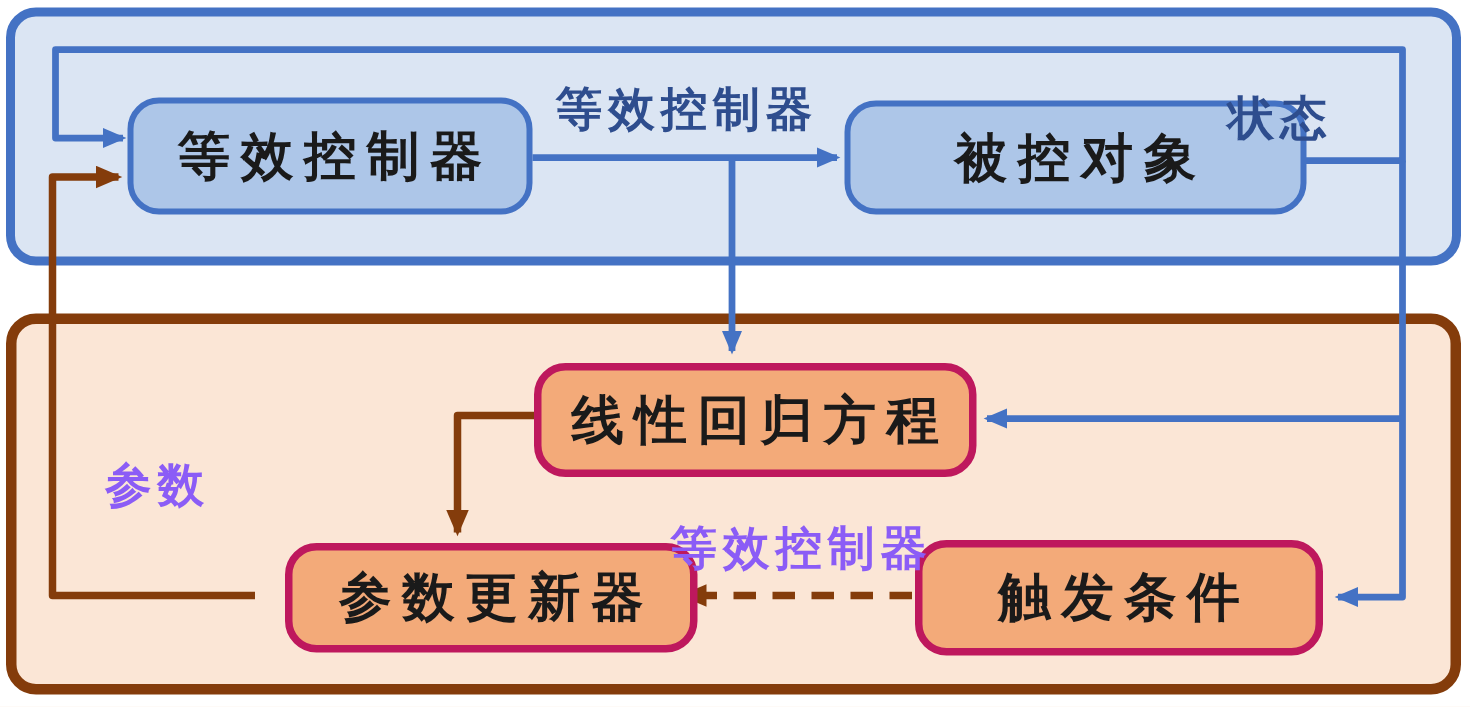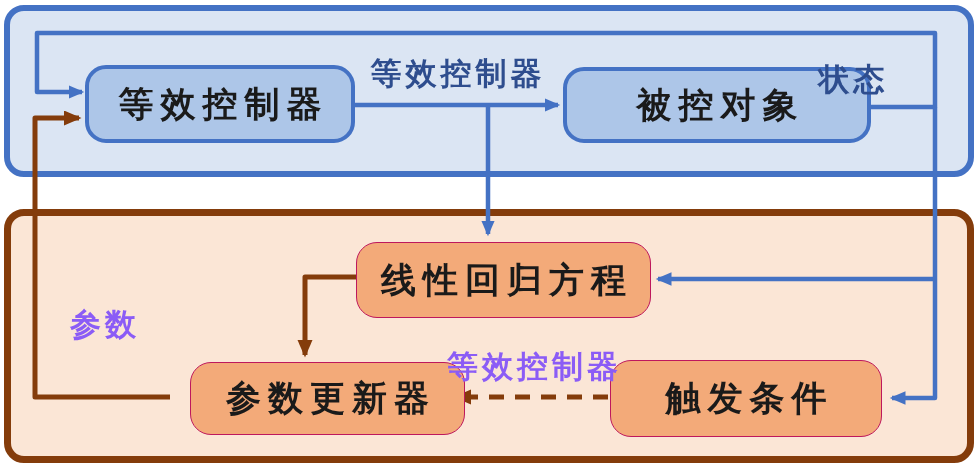--- a/index.html
+++ b/index.html
@@ -17,21 +17,21 @@
     background:#fbe6d6;border:7px solid #843c0b;
   }
   #connector-layer{position:absolute;left:0;top:0;width:980px;height:471px;z-index:2;}
   .node{
     position:absolute;box-sizing:border-box;border-radius:21px;z-index:3;
     display:flex;align-items:center;justify-content:center;
     font-weight:bold;font-size:35px;letter-spacing:7px;color:#1a1a1a;
     text-indent:7px;white-space:nowrap;
   }
   .node-blue{background:#adc6e8;border:4px solid #4472c4;}
-  .node-orange{background:#f3aa79;border:1px solid #be185d;}
+  .node-orange{background:#f3aa79;border:5px solid #be185d;}
   #node-equivalent-controller{left:85px;top:65px;width:270px;height:78px;}
   #node-controlled-plant{left:563px;top:67px;width:308px;height:76px;}
   #node-linear-regression{left:356px;top:242px;width:295px;height:76px;}
   #node-parameter-updater{left:170px;top:362px;width:275px;height:73px;margin-left:20px;}
   #node-trigger-condition{left:610px;top:360px;width:272px;height:77px;}
   .edge-label{
     position:absolute;z-index:4;font-weight:bold;font-size:31px;letter-spacing:4px;
     text-align:center;white-space:nowrap;line-height:1.0;
   }
   .edge-label.blue{color:#2e4d8e;}

